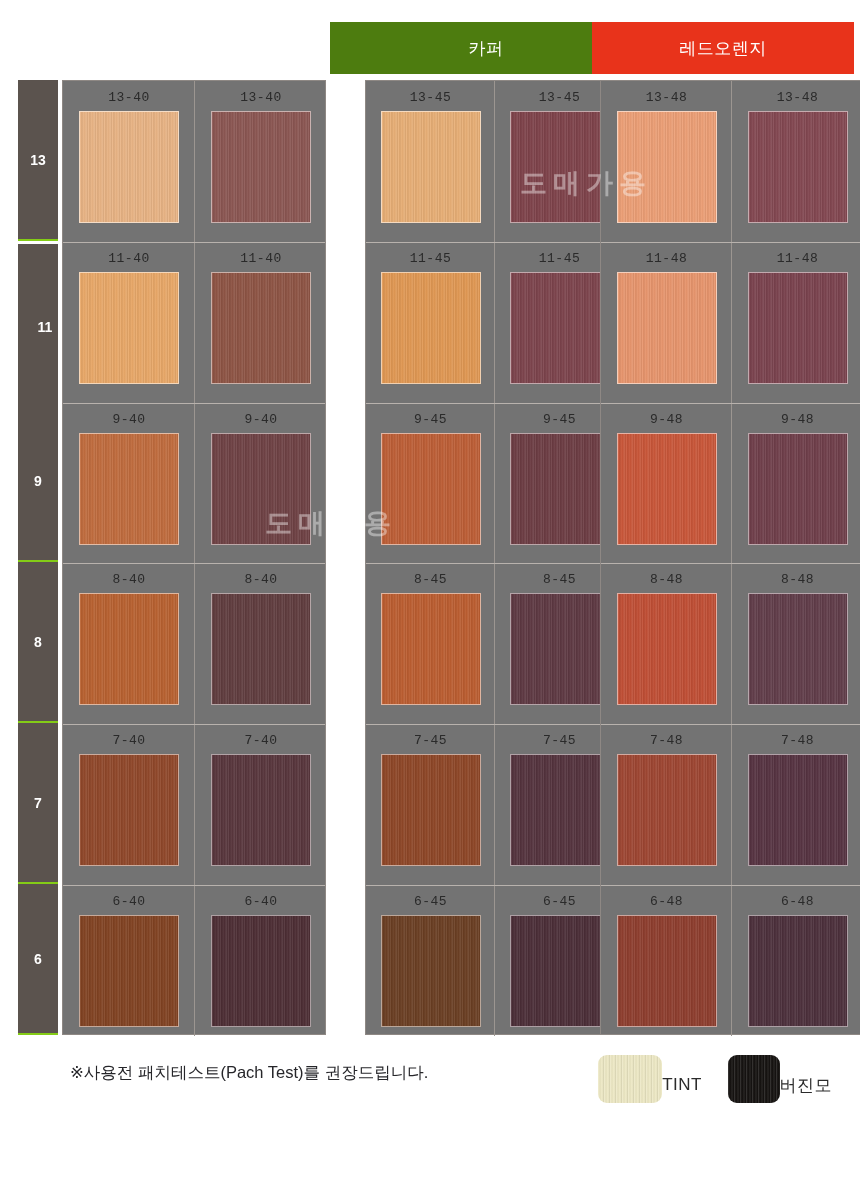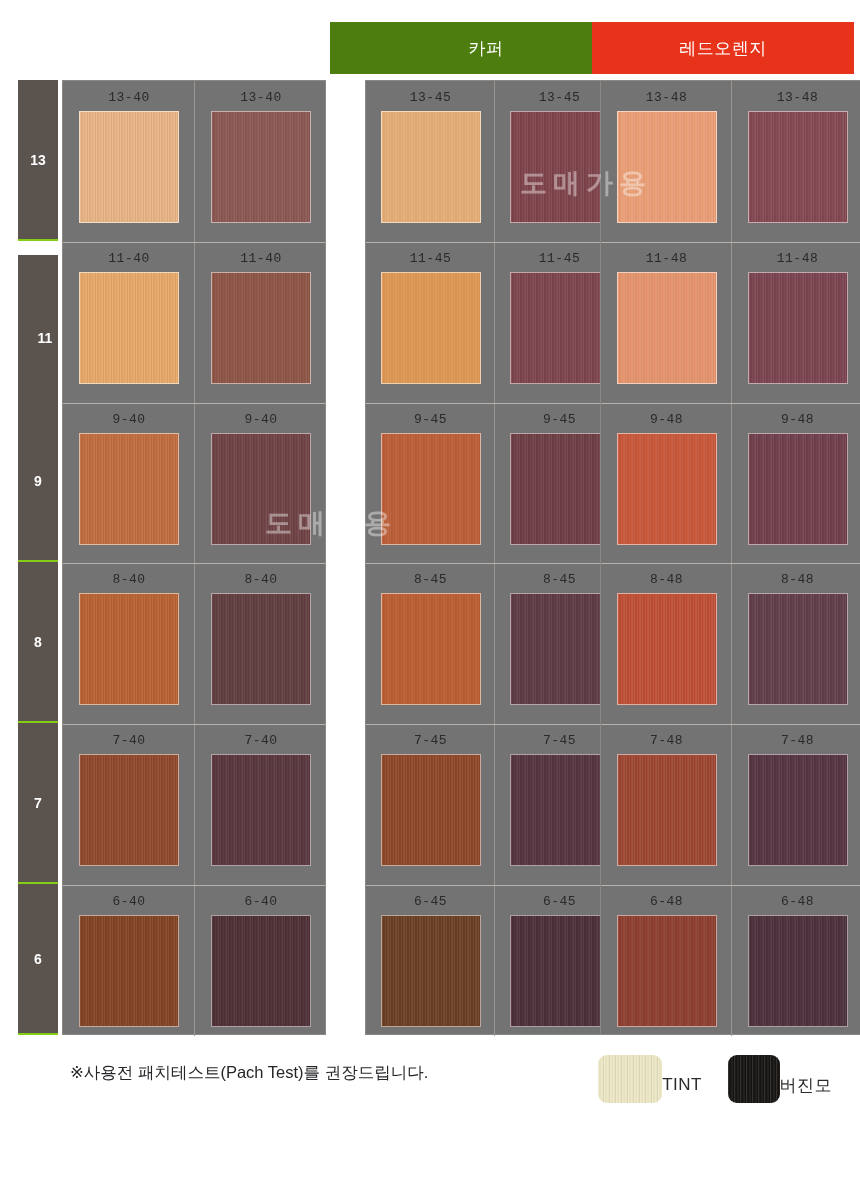--- a/index.html
+++ b/index.html
@@ -151,21 +151,21 @@
     </div>
     <div class="family-header" style="left: 592px; width: 262px; background: rgb(232, 51, 27);">
       <span>레드오렌지</span>
     </div>
   </div>
 
 <div id="level-column">
     <div class="level-cell" style="top: 0px; height: 161px;">
       <span>13</span>
     </div>
-    <div class="level-cell" style="top: 175px; height: 168px; padding-left: 14px;">
+    <div class="level-cell" style="top: 164px; height: 168px; padding-left: 14px;">
       <span>11</span>
     </div>
     <div class="level-cell" style="top: 322px; height: 160px;">
       <span>9</span>
     </div>
     <div class="level-cell" style="top: 482px; height: 161px;">
       <span>8</span>
     </div>
     <div class="level-cell" style="top: 643px; height: 161px;">
       <span>7</span>

